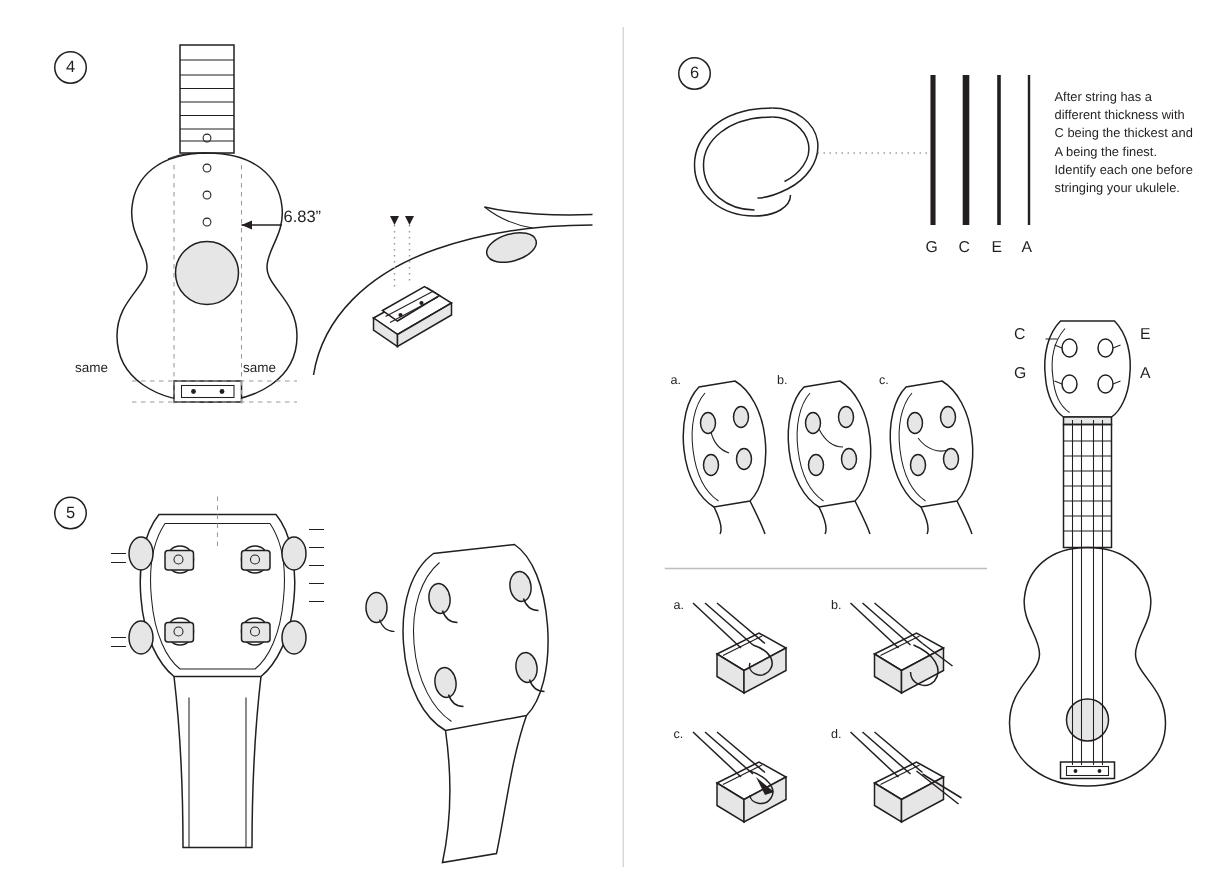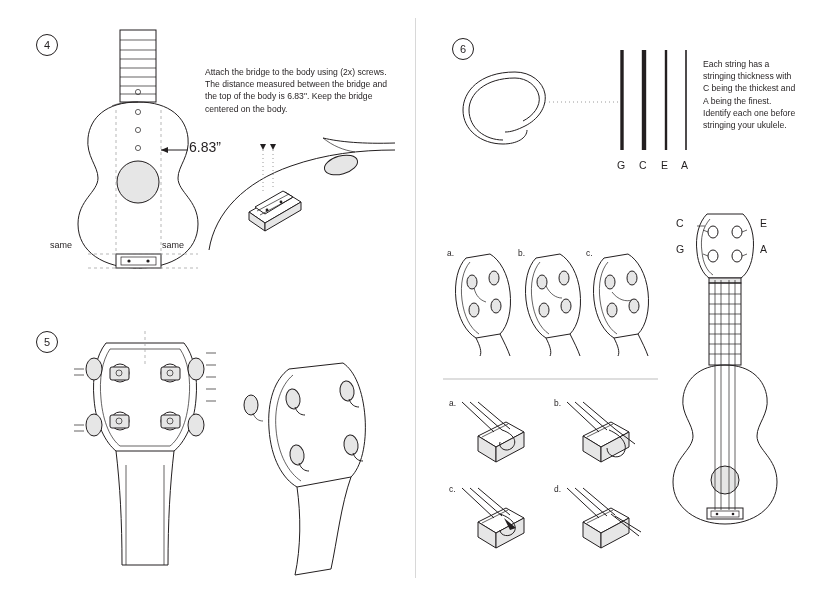--- a/index.html
+++ b/index.html
@@ -55,21 +55,21 @@
     font-size: 8.4px;
     color: #231f20;
   }
   .string-letter {
     position: absolute;
     font-size: 10.5px;
     color: #231f20;
   }
   .dim-label {
     position: absolute;
-    font-size: 14px;
+    font-size: 11px;
     color: #231f20;
   }
   svg { display: block; }
   .art {
     position: absolute;
   }
   .hair { fill: none; stroke: #231f20; stroke-width: 1; }
   .hair-thin { fill: none; stroke: #231f20; stroke-width: 0.7; }
   .dash { fill: none; stroke: #9a9a9a; stroke-width: 0.7; stroke-dasharray: 3 3; }
   .dot-line { fill: none; stroke: #9a9a9a; stroke-width: 1; stroke-dasharray: 1 3; }
@@ -79,21 +79,20 @@
 </style>
 </head>
 <body>
 
 <div id="page">
 
   <div class="divider"></div>
 
   <div class="step-badge" style="left:36px; top:34px;">4</div>
 
-  <div class="note" style="left:205px; top:66px; width:185px;">Attach the bridge to the body using (2x) screws. The distance measured between the bridge and the top of the body is 6.83". Keep the bridge centered on the body.</div>
 
   <div class="art" style="left:28px; top:26px;">
     <svg width="200" height="250" viewBox="0 0 200 250">
 
       <rect class="hair" x="92" y="4" width="36" height="72"></rect>
       <line class="hair-thin" x1="92" y1="14" x2="128" y2="14"></line>
       <line class="hair-thin" x1="92" y1="24" x2="128" y2="24"></line>
       <line class="hair-thin" x1="92" y1="33" x2="128" y2="33"></line>
       <line class="hair-thin" x1="92" y1="42" x2="128" y2="42"></line>
       <line class="hair-thin" x1="92" y1="51" x2="128" y2="51"></line>
@@ -269,21 +268,21 @@
       <line x1="54" y1="4" x2="54" y2="104" stroke="#231f20" stroke-width="2.4"></line>
       <line x1="74" y1="4" x2="74" y2="104" stroke="#231f20" stroke-width="1.6"></line>
     </svg>
   </div>
 
   <div class="string-letter" style="left:617px; top:159px;">G</div>
   <div class="string-letter" style="left:639px; top:159px;">C</div>
   <div class="string-letter" style="left:661px; top:159px;">E</div>
   <div class="string-letter" style="left:681px; top:159px;">A</div>
 
-  <div class="note" style="left:703px; top:58px; width:95px;">Each string has a stringing thickness with C being the thickest and A being the finest. Identify each one before stringing your ukulele.</div>
+  <div class="note" style="left:703px; top:58px; width:95px;">After string has a different thickness with C being the thickest and A being the finest. Identify each one before stringing your ukulele.</div>
 
 
   <div class="sub-letter" style="left:447px; top:248px;">a.</div>
   <div class="sub-letter" style="left:518px; top:248px;">b.</div>
   <div class="sub-letter" style="left:586px; top:248px;">c.</div>
 
   <div class="art" style="left:450px; top:252px;">
     <svg width="70" height="105" viewBox="0 0 70 105">
       <path class="hair" d="M16 6 C 8 14 4 30 6 48 C 8 66 16 80 26 86 L 50 82 C 58 74 62 58 60 40 C 58 22 50 8 40 2 Z"></path>
       <path class="hair-thin" d="M20 10 C 13 18 10 32 12 48 C 14 64 20 76 29 82"></path>

